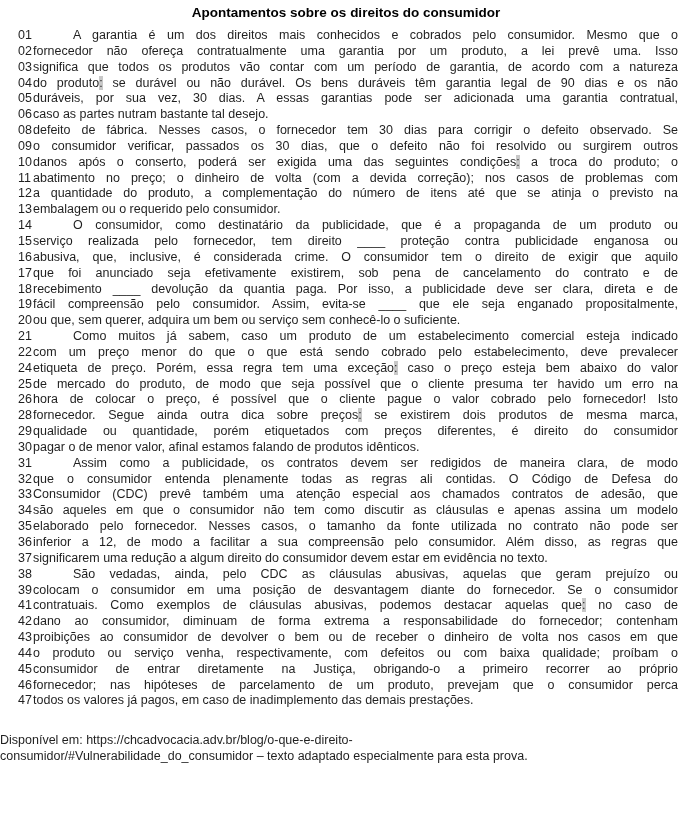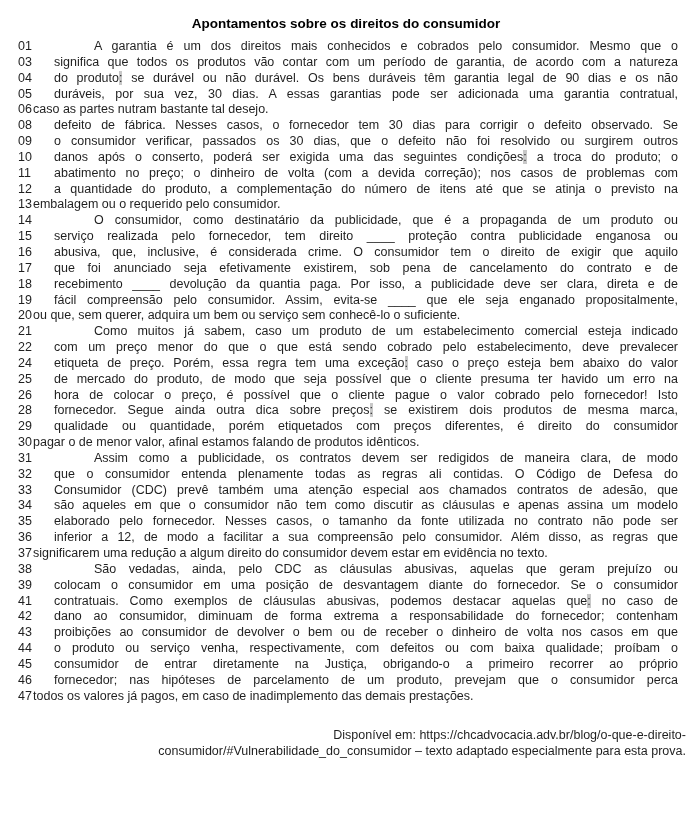--- a/index.html
+++ b/index.html
@@ -11,21 +11,21 @@
     color:var(--text);
     font-family:"Liberation Sans", sans-serif;
     overflow:hidden;
   }
   .page { width:692px; height:830px; }
   .title {
     text-align:center;
     font-weight:bold;
     font-size:13.5px;
     line-height:17px;
-    padding-top:15px;
+    padding-top:4px;
     color:#000000;
   }
   .lines { margin-top:7px; }
   .line {
     display:flex;
     font-size:12.5px;
     line-height:15.85px;
     height:15.85px;
     overflow:hidden;
   }
@@ -36,41 +36,44 @@
   }
   .txt {
     flex:1;
     margin-right:14px;
     white-space:nowrap;
   }
   .txt.justify {
     white-space:normal;
     text-align:justify;
     text-align-last:justify;
-    margin-left:21px;
   }
   .txt.indent { text-indent:40px; }
   .hl { background:var(--hl); }
   .footer {
     margin-top:23px;
     padding-right:6px;
-    text-align:right;
+    text-align:left;
     font-size:12.5px;
     line-height:16px;
   }
 </style>
 </head>
 <body>
 
 <div class="page">
   <div class="title">Apontamentos sobre os direitos do consumidor</div>
   <div class="lines">
       <div class="line">
         <span class="num">01</span>
         <span class="txt justify indent">A garantia é um dos direitos mais conhecidos e cobrados pelo consumidor. Mesmo que o</span>
+      </div>
+      <div class="line">
+        <span class="num">02</span>
+        <span class="txt justify">fornecedor não ofereça contratualmente uma garantia por um produto, a lei prevê uma. Isso</span>
       </div>
       <div class="line">
         <span class="num">03</span>
         <span class="txt justify">significa que todos os produtos vão contar com um período de garantia, de acordo com a natureza</span>
       </div>
       <div class="line">
         <span class="num">04</span>
         <span class="txt justify">do produto<span class="hl">:</span> se durável ou não durável. Os bens duráveis têm garantia legal de 90 dias e os não</span>
       </div>
       <div class="line">

